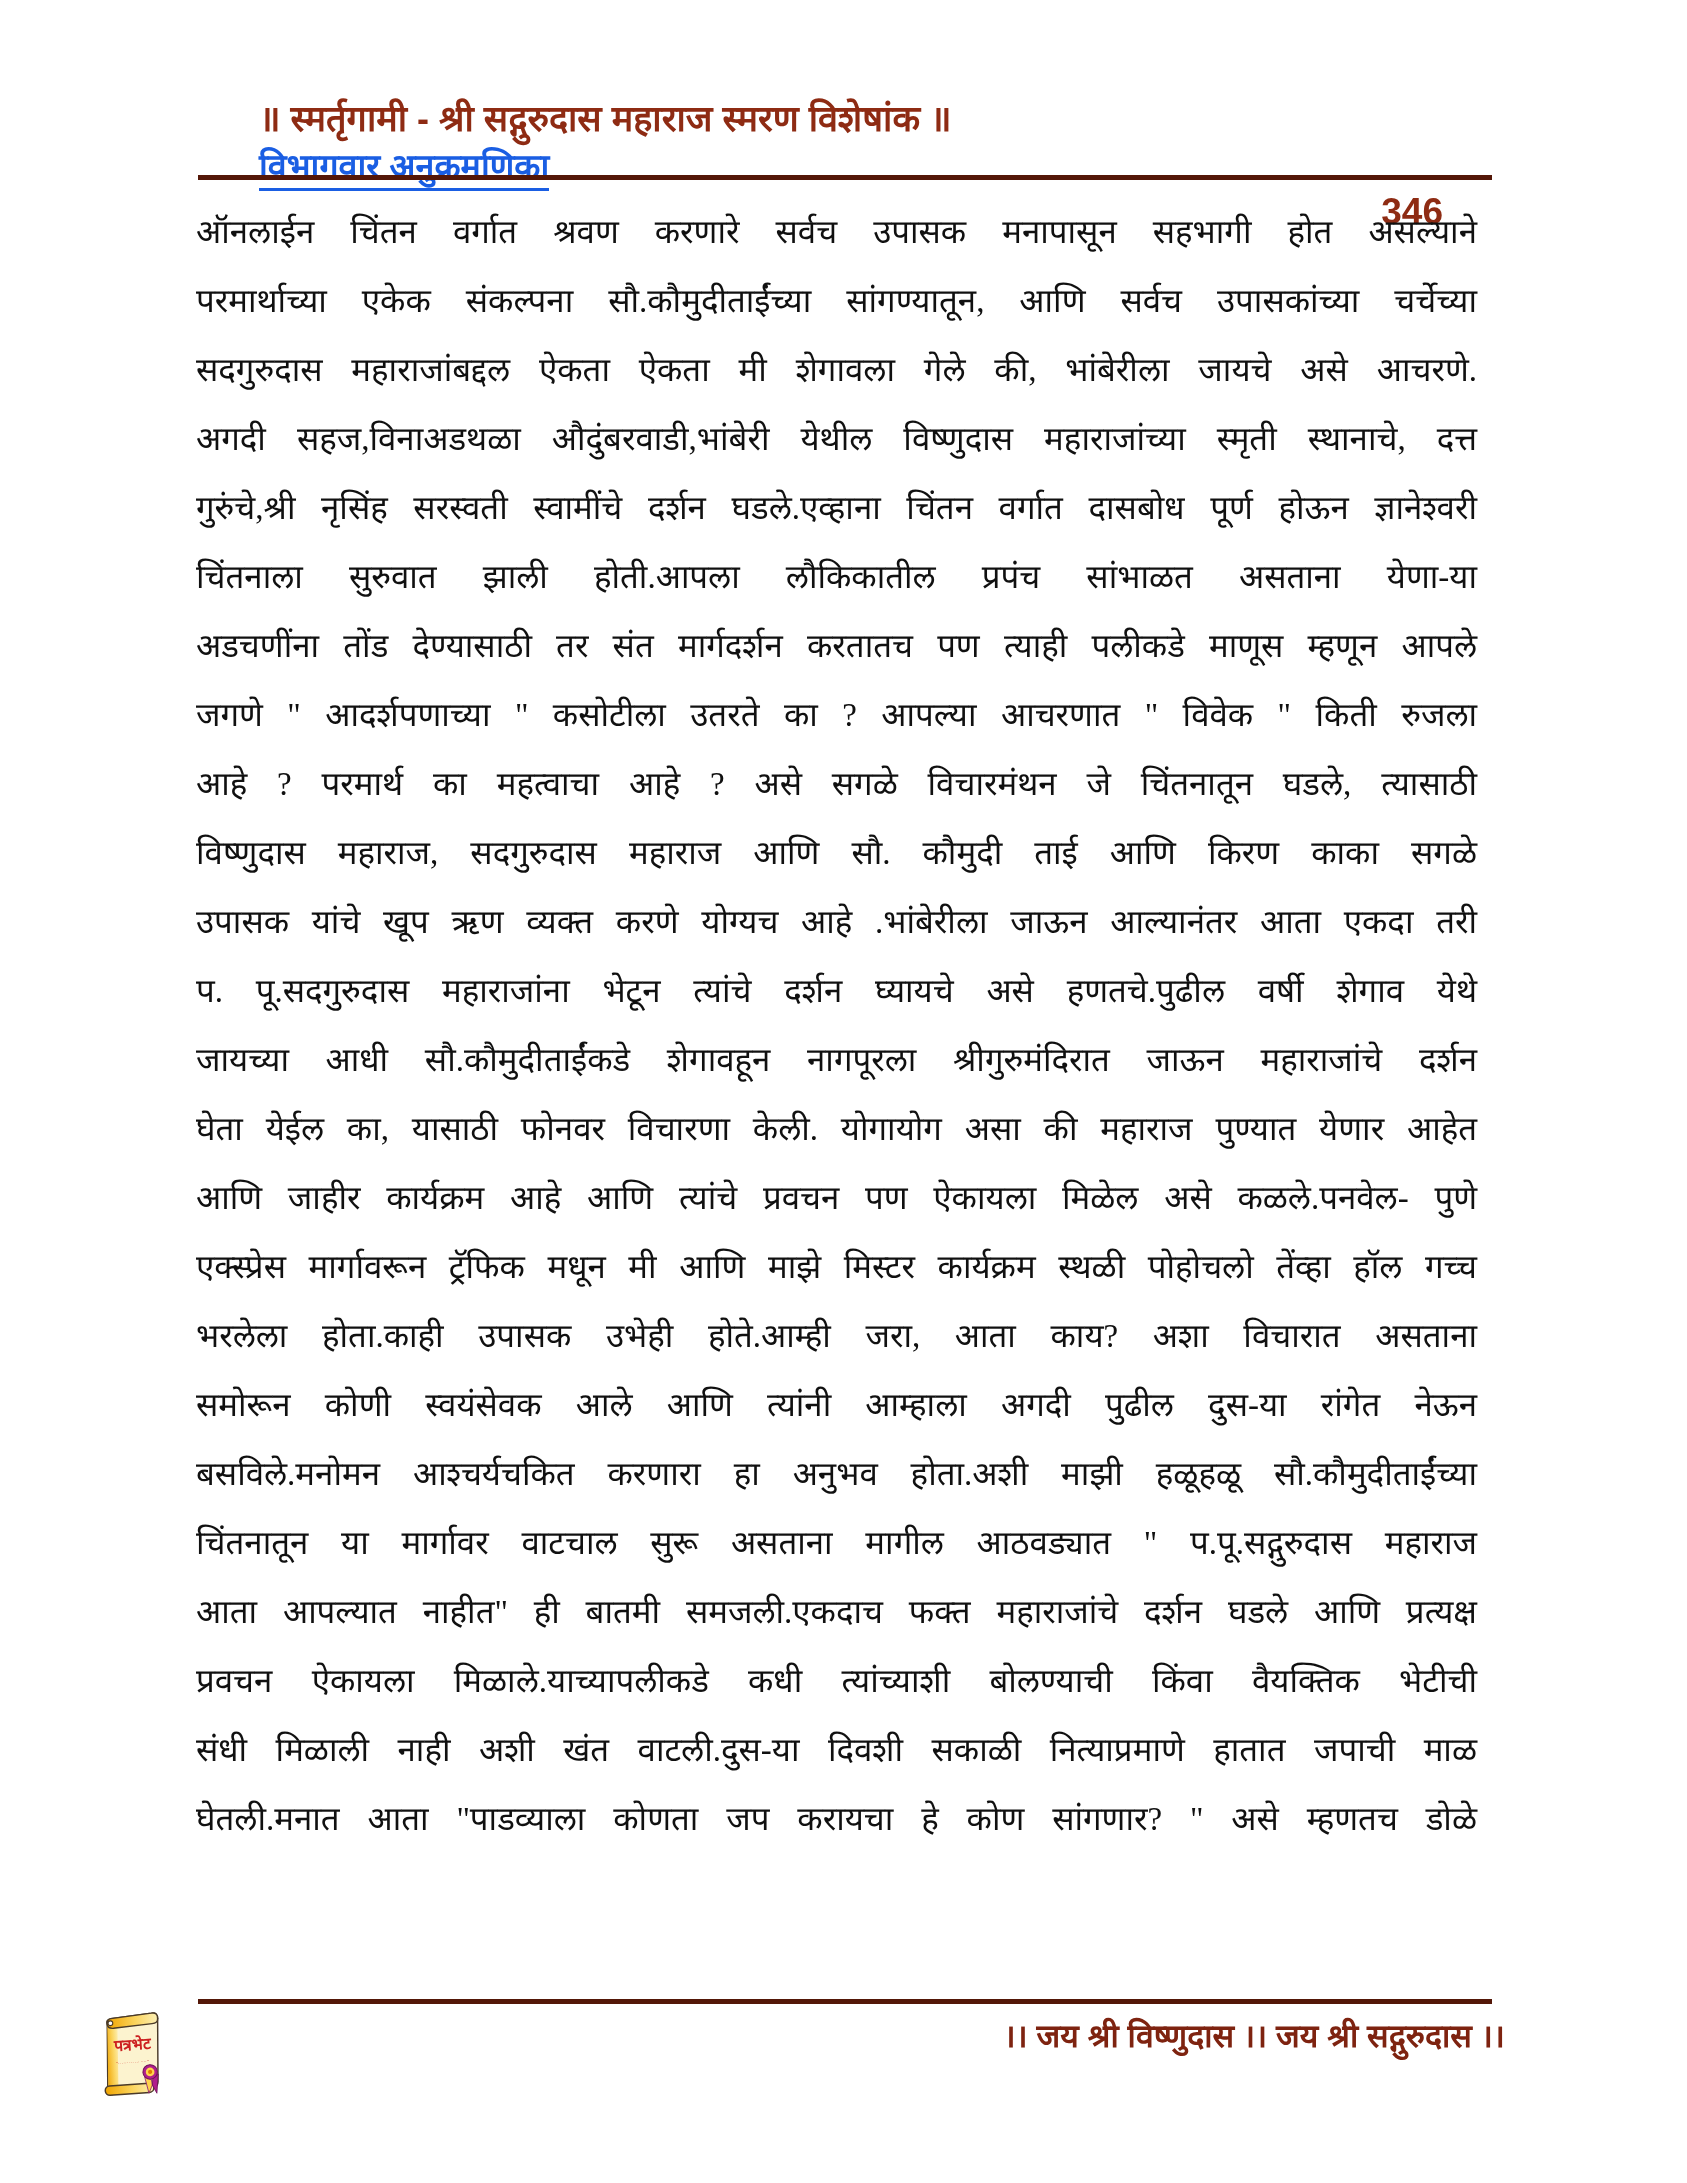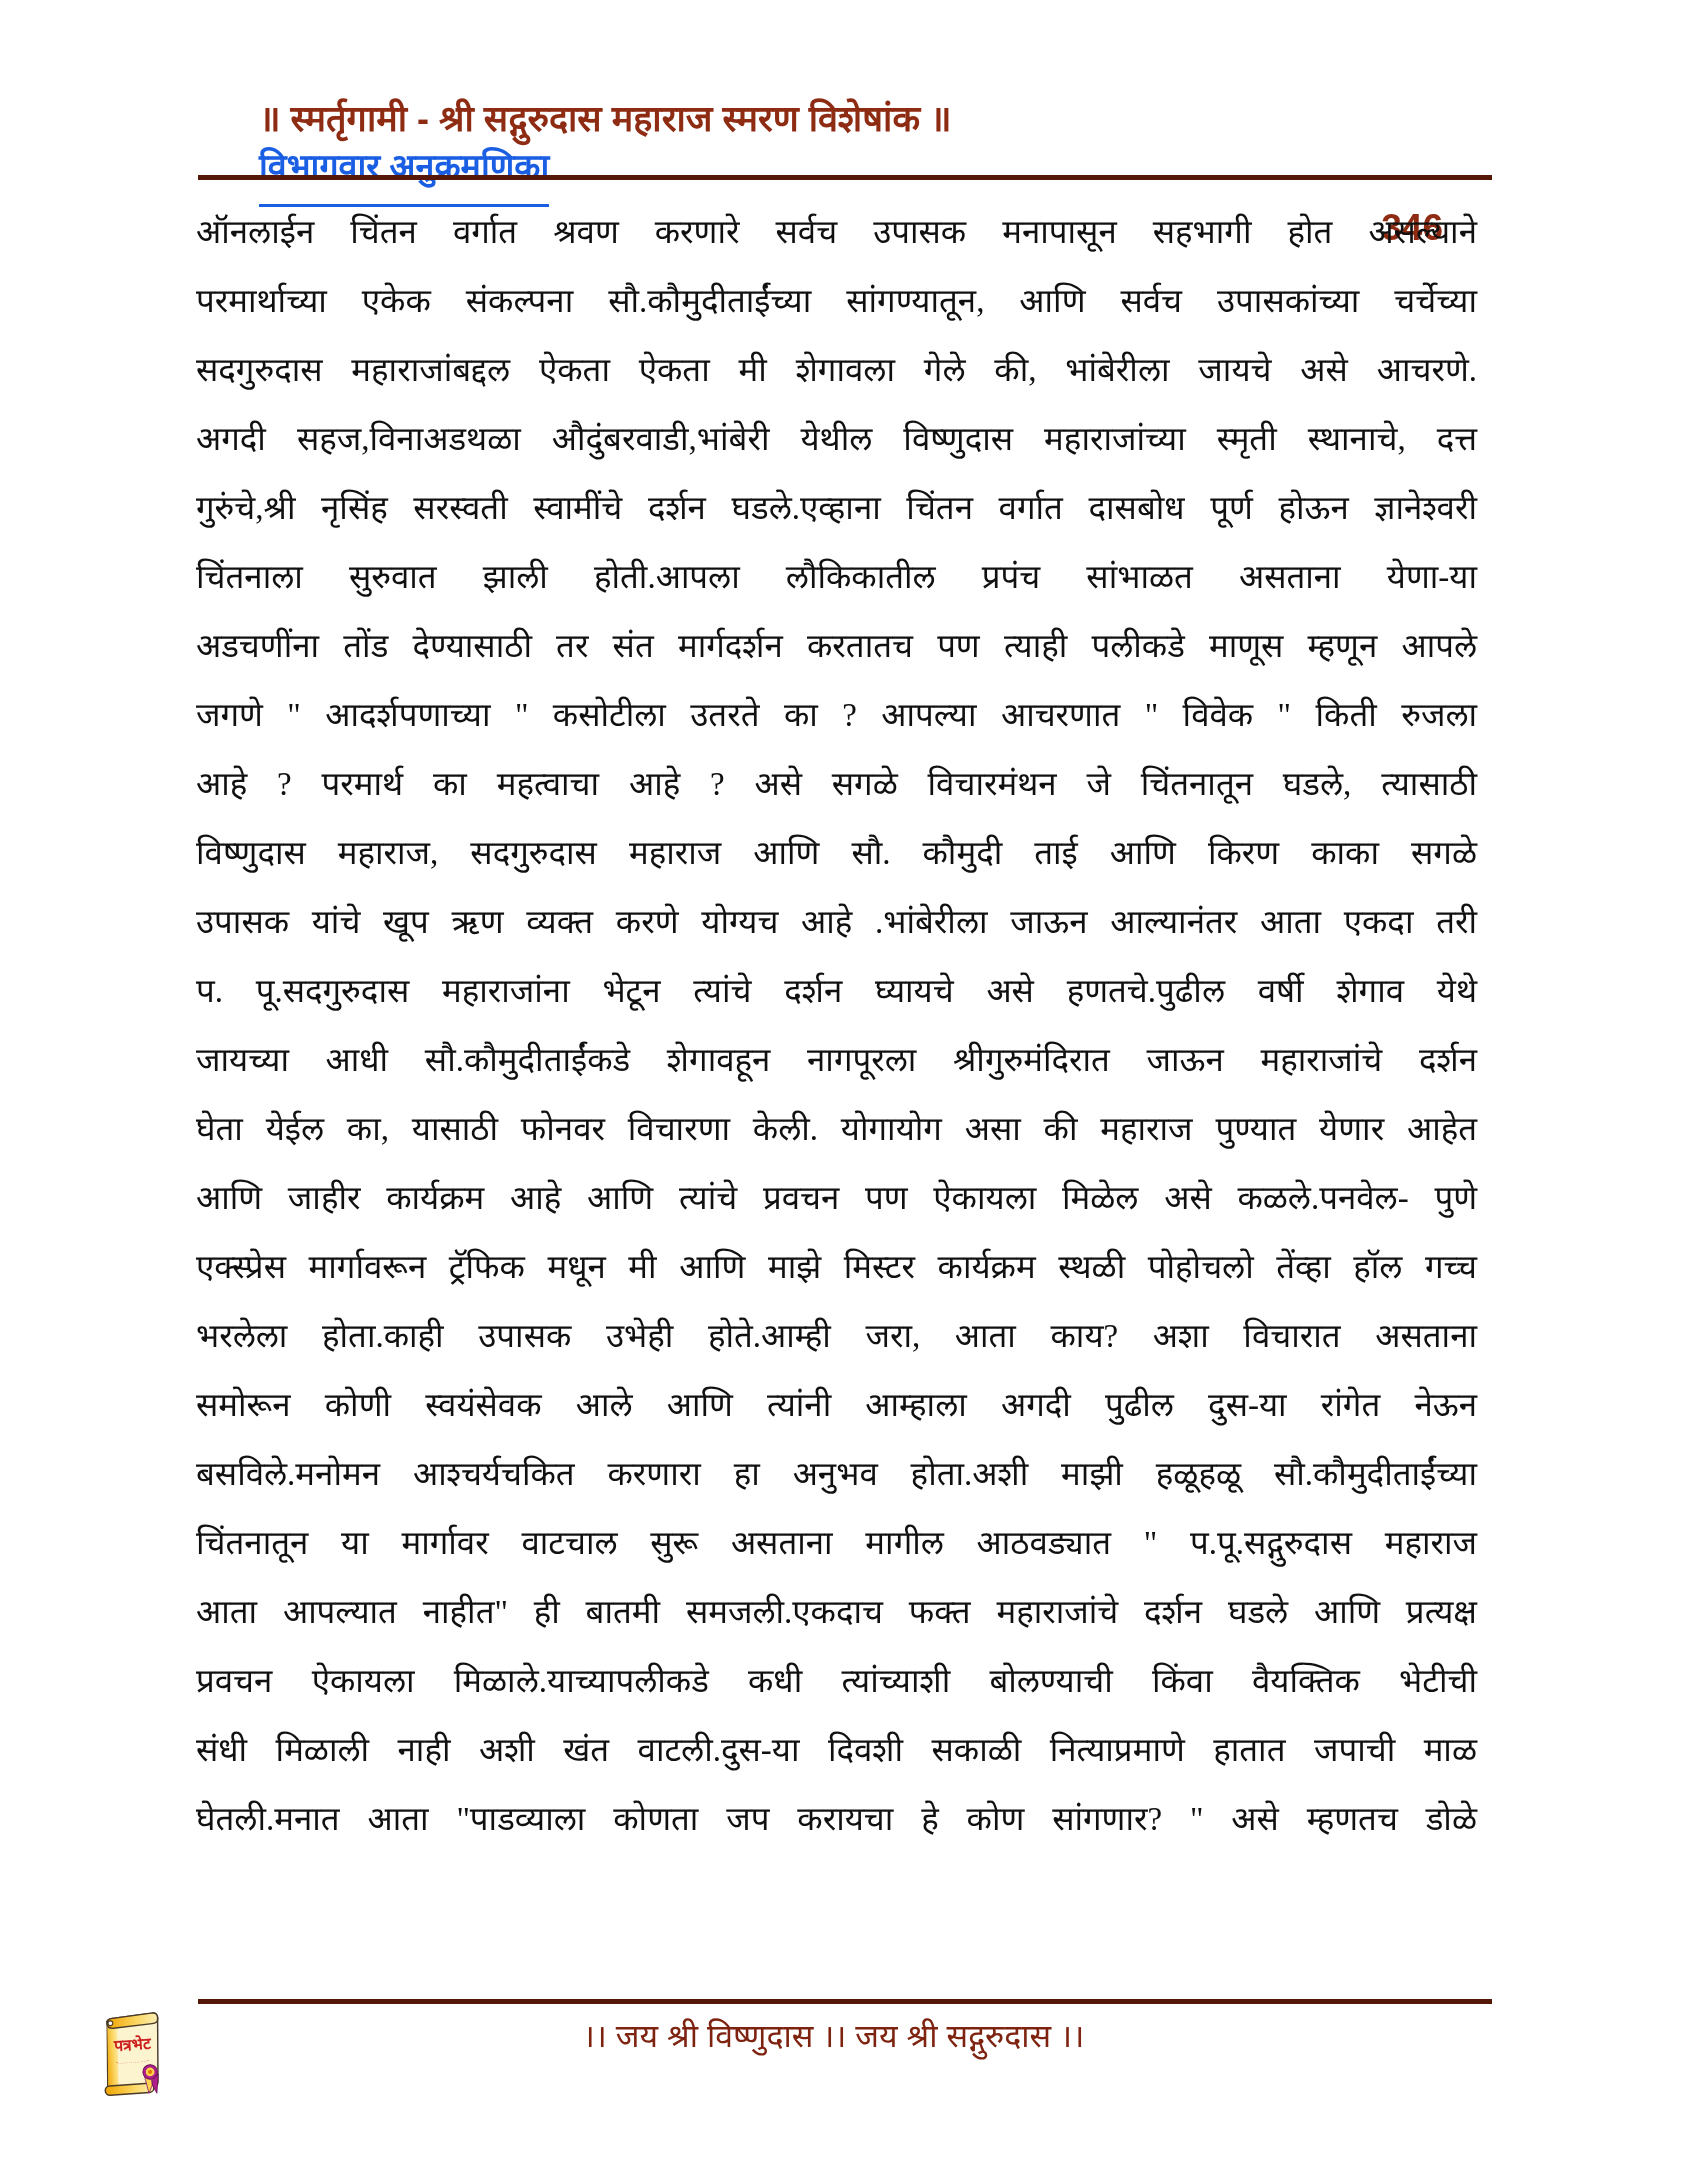--- a/index.html
+++ b/index.html
@@ -16,40 +16,40 @@
   
   .header{
     position:absolute; left:196px; top:93px; width:1295px;
     display:flex; align-items:baseline;
     font-family:"Liberation Sans", sans-serif; font-weight:bold;flex-direction:column;
   }
   .title{ color:var(--header-text); font-size:36px; white-space:nowrap; }
   .toc-link{
     color:var(--link); font-size:34px; margin-left:63px; white-space:nowrap;
     text-decoration:none; border-bottom:3.3px solid var(--link);
-    padding-bottom:16px; cursor:pointer;
+    padding-bottom:0; cursor:pointer;
   }
   .page-num{ margin-left:auto; margin-right:48px; color:var(--header-text); font-size:37px; }
   .rule{ position:absolute; left:198px; width:1294px; background:var(--rule); }
   .rule-top{ top:175px; height:4.6px; }
   .rule-bottom{ top:1999px; height:5.3px; }
   
   .article{
     position:absolute; left:196px; top:198px; width:1281px;
     color:var(--body-text); font-size:33px;
   }
   .line{
     height:69px; line-height:69px; white-space:nowrap;
     text-align:justify; text-align-last:justify;
   }
   
   .footer-blessing{
-    position:absolute; left:186px; top:2013px; width:1295px;
-    text-align:center; color:var(--footer-text);
-    font-family:"Liberation Sans", sans-serif; font-weight:normal; font-size:32px;
+    position:absolute; left:210px; top:2013px; width:1295px;
+    text-align:right; color:var(--footer-text);
+    font-family:"Liberation Sans", sans-serif; font-weight:bold; font-size:32px;
     white-space:nowrap;
   }
   
   .logo{ position:absolute; left:91px; top:2005px; width:79px; height:101px; transform:rotate(-4deg); }
   .logo svg{ width:100%; height:100%; display:block; }
   .logo-title{ font-family:"Liberation Serif", serif; font-weight:bold; fill:var(--logo-text); }
   .logo-tagline{ fill:var(--logo-text); }
 </style>
 </head>
 <body>

